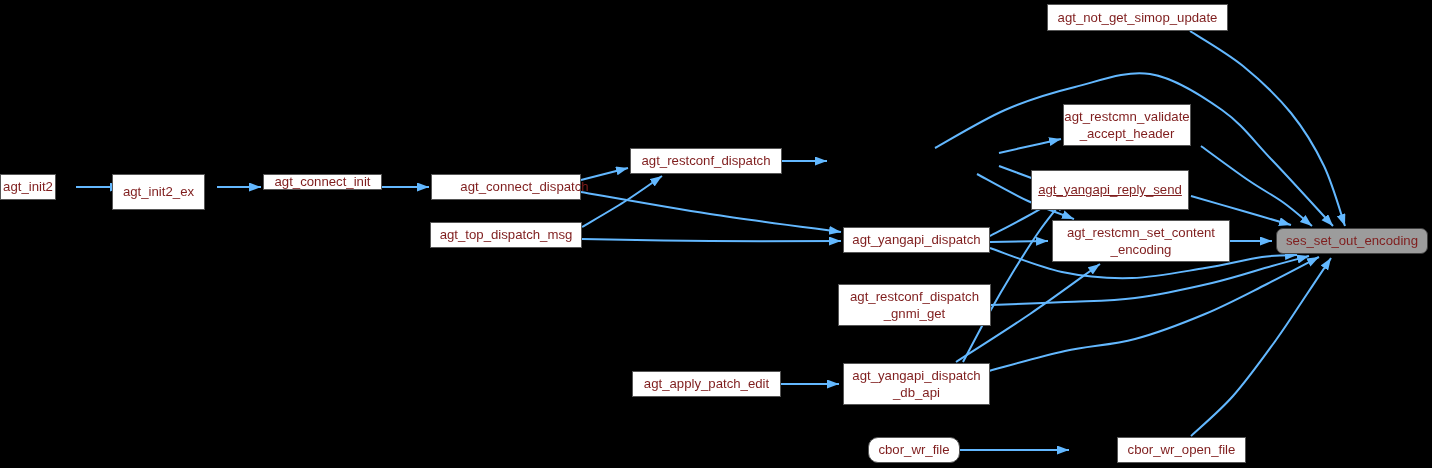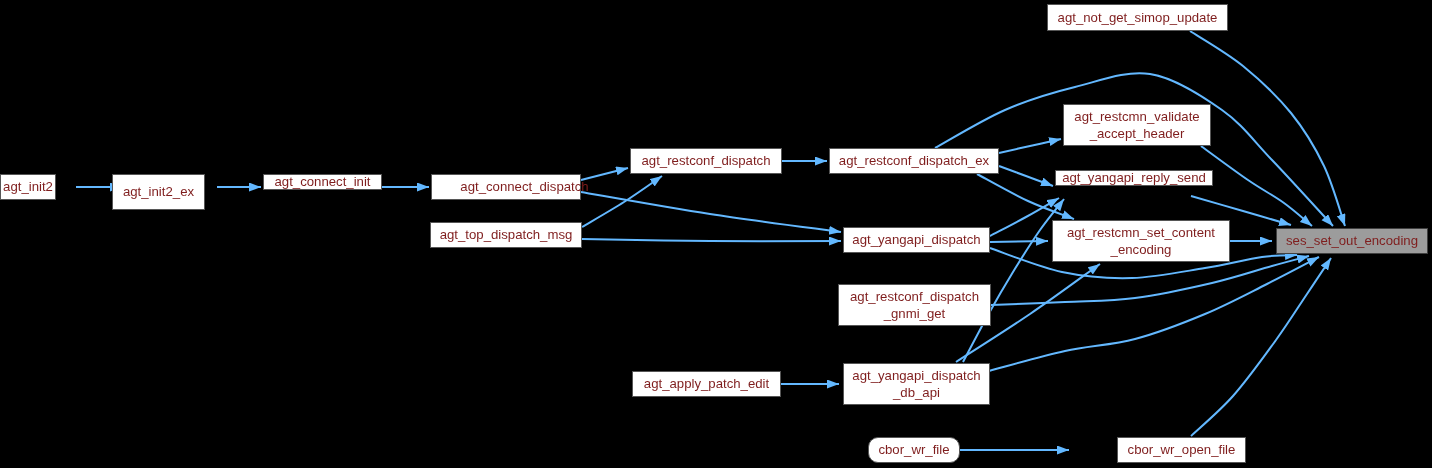--- a/index.html
+++ b/index.html
@@ -60,41 +60,38 @@
     </div>
     <div class="node" style="left: 431px; top: 174px; width: 150px; height: 26px; padding-left: 37px;">
       <span>agt_connect_dispatch</span>
     </div>
     <div class="node" style="left: 430px; top: 222px; width: 152px; height: 26px;">
       <span>agt_top_dispatch_msg</span>
     </div>
     <div class="node" style="left: 630px; top: 148px; width: 152px; height: 26px;">
       <span>agt_restconf_dispatch</span>
     </div>
-    <div class="node" style="left: 829px; top: 148px; width: 170px; height: 26px;">
-      <span>agt_restconf_dispatch_ex</span>
-    </div>
     <div class="node" style="left: 1047px; top: 4px; width: 181px; height: 27px;">
       <span>agt_not_get_simop_update</span>
     </div>
-    <div class="node" style="left: 1063px; top: 104px; width: 148px; height: 42px;">
+    <div class="node" style="left: 1063px; top: 104px; width: 128px; height: 42px;">
       <span>agt_restcmn_validate</span>
       <span>_accept_header</span>
     </div>
-    <div class="node" style="left: 1055px; top: 170px; width: 158px; height: 16px;">
+    <div class="node" style="left: 1031px; top: 170px; width: 158px; height: 40px; text-decoration: underline;">
       <span>agt_yangapi_reply_send</span>
     </div>
     <div class="node" style="left: 843px; top: 227px; width: 147px; height: 26px;">
       <span>agt_yangapi_dispatch</span>
     </div>
     <div class="node" style="left: 1052px; top: 220px; width: 178px; height: 42px;">
       <span>agt_restcmn_set_content</span>
       <span>_encoding</span>
     </div>
-    <div class="node highlight" style="left: 1276px; top: 228px; width: 152px; height: 26px;">
+    <div class="node highlight" style="left: 1276px; top: 228px; width: 152px; height: 26px; border-radius: 7px;">
       <span>ses_set_out_encoding</span>
     </div>
     <div class="node" style="left: 838px; top: 284px; width: 153px; height: 42px;">
       <span>agt_restconf_dispatch</span>
       <span>_gnmi_get</span>
     </div>
     <div class="node" style="left: 632px; top: 371px; width: 149px; height: 26px;">
       <span>agt_apply_patch_edit</span>
     </div>
     <div class="node" style="left: 843px; top: 363px; width: 147px; height: 42px;">

